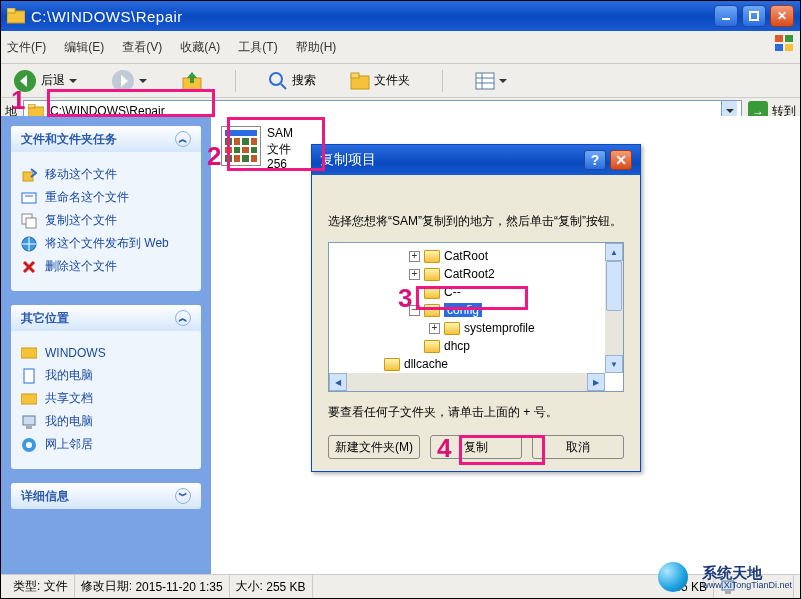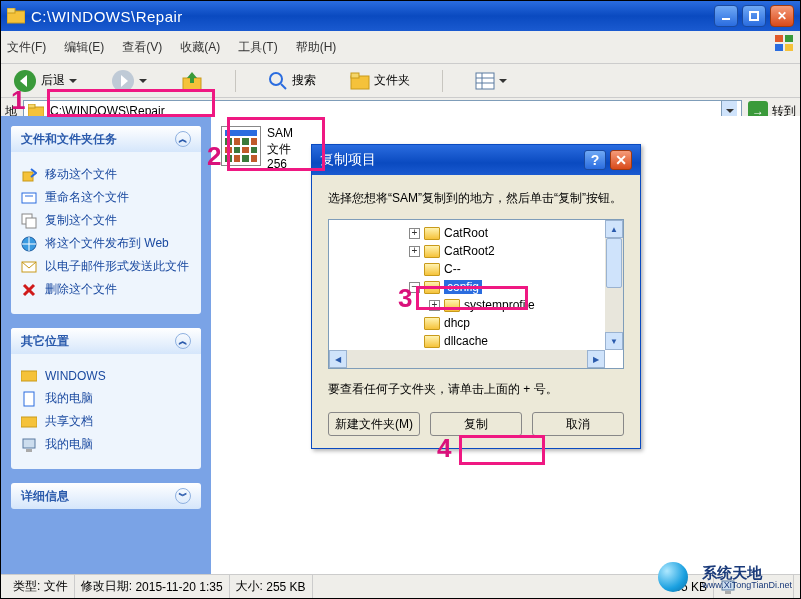--- a/index.html
+++ b/index.html
@@ -45,21 +45,21 @@
   .fileicon .cell.a { background:#c05a2a; }
   .filetext { line-height:1.3; }
   
   .dialog { position:absolute; top:28px; left:100px; width:330px; background:#ece9d8; border:1px solid #0a4ac0; box-shadow:2px 2px 4px rgba(0,0,0,0.3); }
   .dlg-title { height:30px; background:linear-gradient(#2a6cdf,#0a4ac0 60%,#1a5ad0); color:#fff; display:flex; align-items:center; padding:0 8px; font-size:14px; }
   .dlg-title .sp { flex:1; }
   .dlg-title .tbtns { display:flex; gap:4px; }
   .dlg-title .tbn { width:22px; height:20px; border-radius:3px; display:flex; align-items:center; justify-content:center; font-weight:bold; }
   .tbn.help { background:linear-gradient(#6fa9f5,#2a6cdf); border:1px solid #1a4aa0; }
   .tbn.cls { background:linear-gradient(#f59b7a,#d94a1a); border:1px solid #a03a10; }
-  .dlg-body { padding:14px 16px 12px; }
+  .dlg-body { padding:14px 16px 12px;margin-top:23px; }
   .dlg-msg { line-height:1.5; margin-bottom:12px; }
   .tree { height:150px; background:#fff; border:1px solid #7f9db9; position:relative; overflow:hidden; }
   .tree-inner { position:absolute; top:0; left:0; right:18px; bottom:18px; padding:4px 0; }
   .tree-row { display:flex; align-items:center; height:18px; gap:4px; }
   .expander { width:11px; height:11px; border:1px solid #888; background:#fff; display:flex; align-items:center; justify-content:center; font-size:10px; line-height:1; color:#333; }
   .foldico { width:16px; height:13px; background:linear-gradient(#fff3b0,#f5c23a); border:1px solid #c89a1a; border-radius:1px; }
   .tree-row.sel .lbl { background:#2a6cdf; color:#fff; padding:0 3px; }
   .tree-vscroll { position:absolute; top:0; right:0; bottom:18px; width:18px; background:#e8e6dc; }
   .tree-vscroll .arr { height:18px; background:#cfe3fb; border:1px solid #9ab2d0; display:flex; align-items:center; justify-content:center; font-size:8px; color:#2a5aac; }
   .tree-vscroll .thumb { position:absolute; top:18px; left:1px; right:1px; height:50px; background:#cfe3fb; border:1px solid #9ab2d0; border-radius:2px; }
@@ -235,29 +235,20 @@
               <svg width="16" height="16">
                 <circle cx="8" cy="8" r="7" fill="#3a9ae0" stroke="#1a5aa0"></circle>
                 <path d="M1 8 H15 M8 1 V15" stroke="#fff"></path>
               </svg>
             </span>
             <span>将这个文件发布到 Web</span>
           </div>
         <div class="task">
             <span class="ico">
               <svg width="16" height="16">
-                <rect x="1" y="3" width="14" height="10" fill="#fff" stroke="#c89a1a"></rect>
-                <path d="M1 3 L8 9 L15 3" fill="none" stroke="#c89a1a"></path>
-              </svg>
-            </span>
-            <span>以电子邮件形式发送此文件</span>
-          </div>
-        <div class="task">
-            <span class="ico">
-              <svg width="16" height="16">
                 <path d="M3 3 L13 13 M13 3 L3 13" stroke="#d01a1a" stroke-width="3"></path>
               </svg>
             </span>
             <span>删除这个文件</span>
           </div>
       </div>
     </div>
 
     <div class="panel">
       <div class="panel-head">
@@ -290,20 +281,29 @@
             <span>共享文档</span>
           </div>
         <div class="task">
             <span class="ico">
               <svg width="16" height="16">
                 <rect x="2" y="2" width="12" height="9" fill="#cde" stroke="#5a7aa0"></rect>
                 <rect x="5" y="12" width="6" height="3" fill="#aaa"></rect>
               </svg>
             </span>
             <span>我的电脑</span>
+          </div>
+        <div class="task">
+            <span class="ico">
+              <svg width="16" height="16">
+                <circle cx="8" cy="8" r="7" fill="#3a9ae0"></circle>
+                <circle cx="8" cy="8" r="3" fill="#fff"></circle>
+              </svg>
+            </span>
+            <span>网上邻居</span>
           </div>
       </div>
     </div>
 
     <div class="panel">
       <div class="panel-head">
         <span>详细信息</span>
         <span class="chev">︾</span>
       </div>
     </div>
@@ -369,21 +369,21 @@
               <div class="tree-row" style="padding-left: 100px;">
                 <div class="expander">+</div>
                 <div class="foldico"></div>
                 <span class="lbl">systemprofile</span>
               </div>
               <div class="tree-row" style="padding-left: 80px;">
                 <div style="width: 11px;"></div>
                 <div class="foldico"></div>
                 <span class="lbl">dhcp</span>
               </div>
-              <div class="tree-row" style="padding-left: 80px;">
+              <div class="tree-row" style="padding-left: 40px;">
                 <div style="width: 11px;"></div>
                 <div class="foldico"></div>
                 <span class="lbl">dllcache</span>
               </div>
             </div>
           <div class="tree-vscroll">
             <div class="arr">▲</div>
             <div class="thumb"></div>
             <div class="arr bot">▼</div>
           </div>

